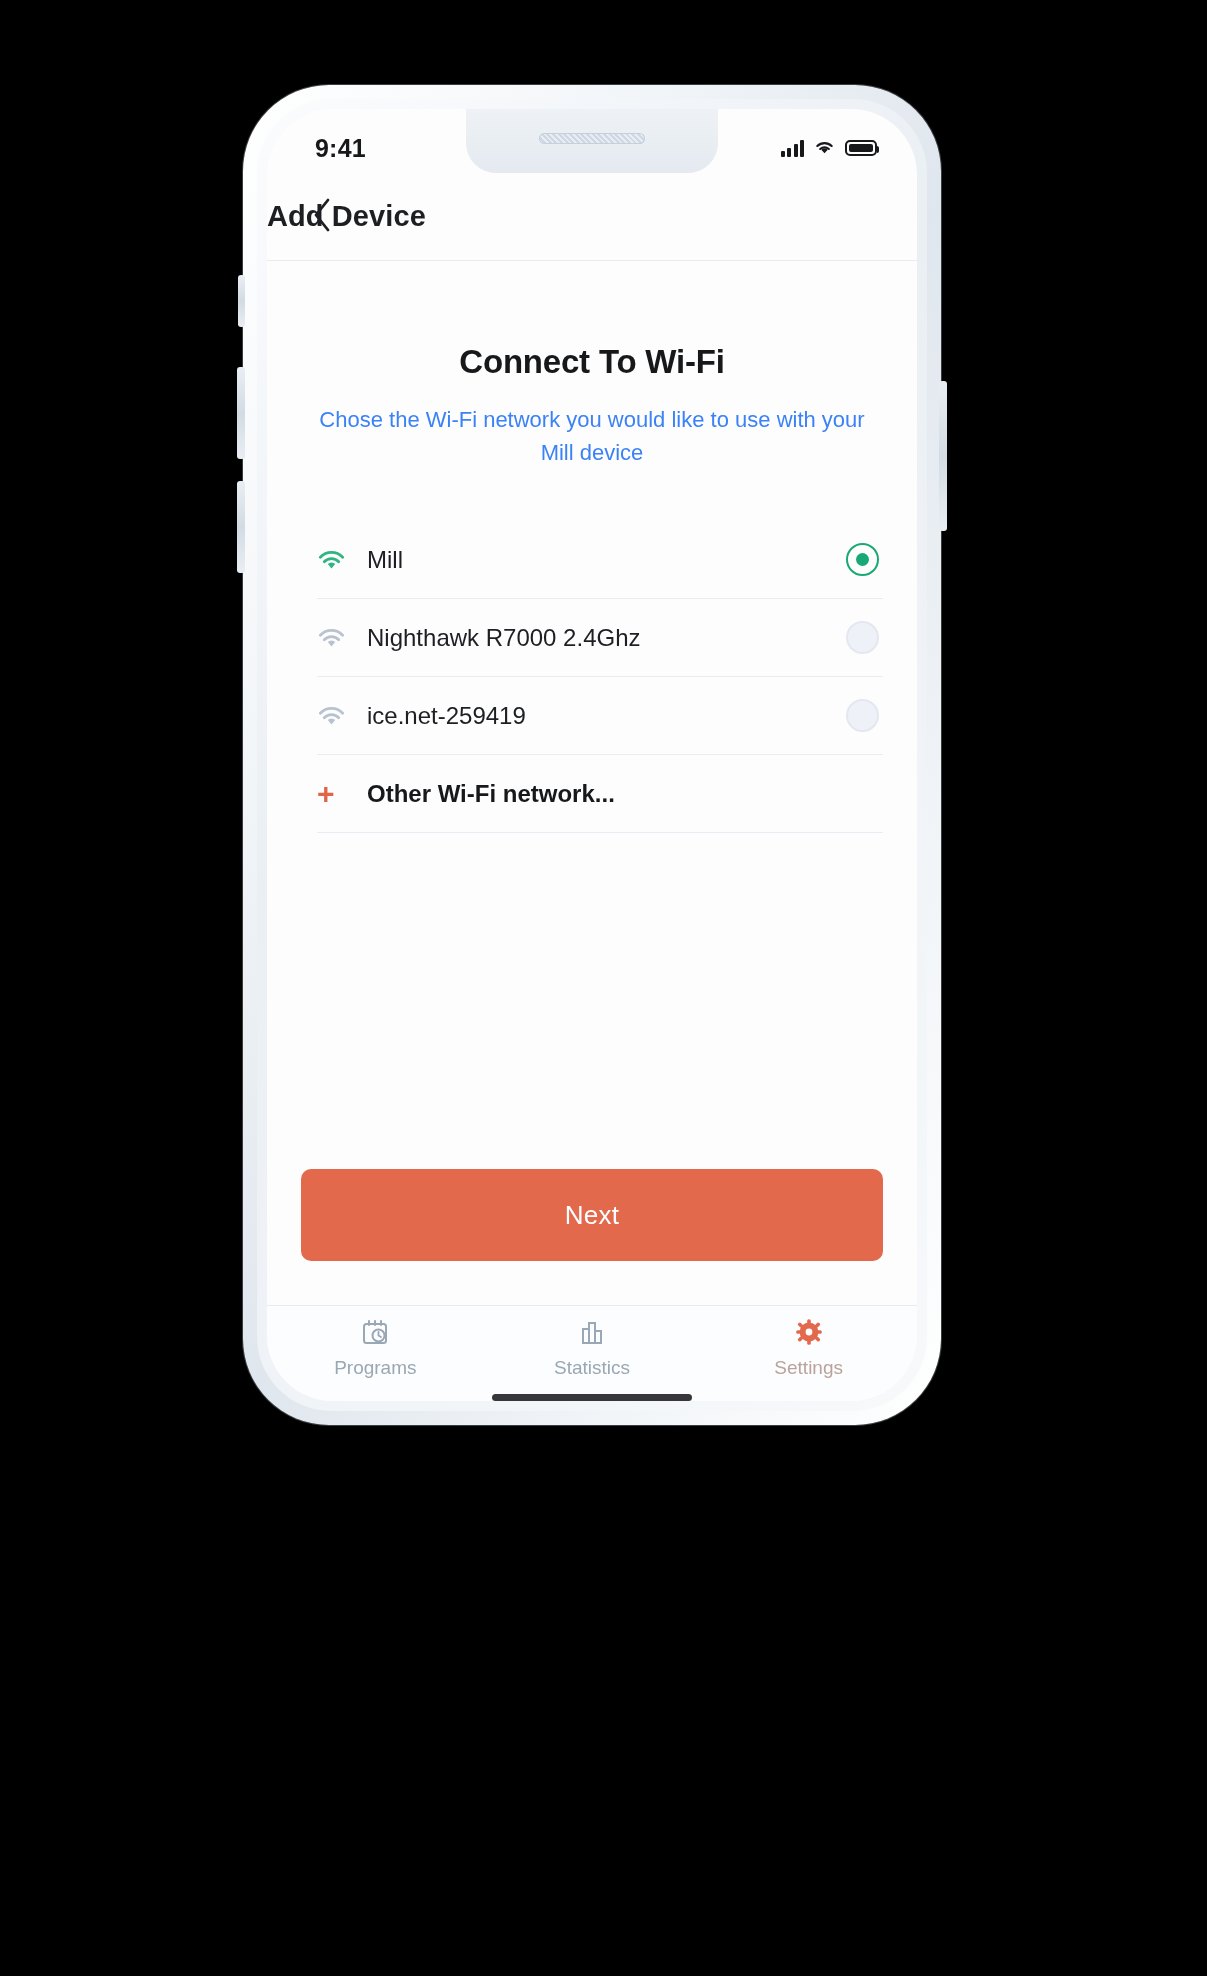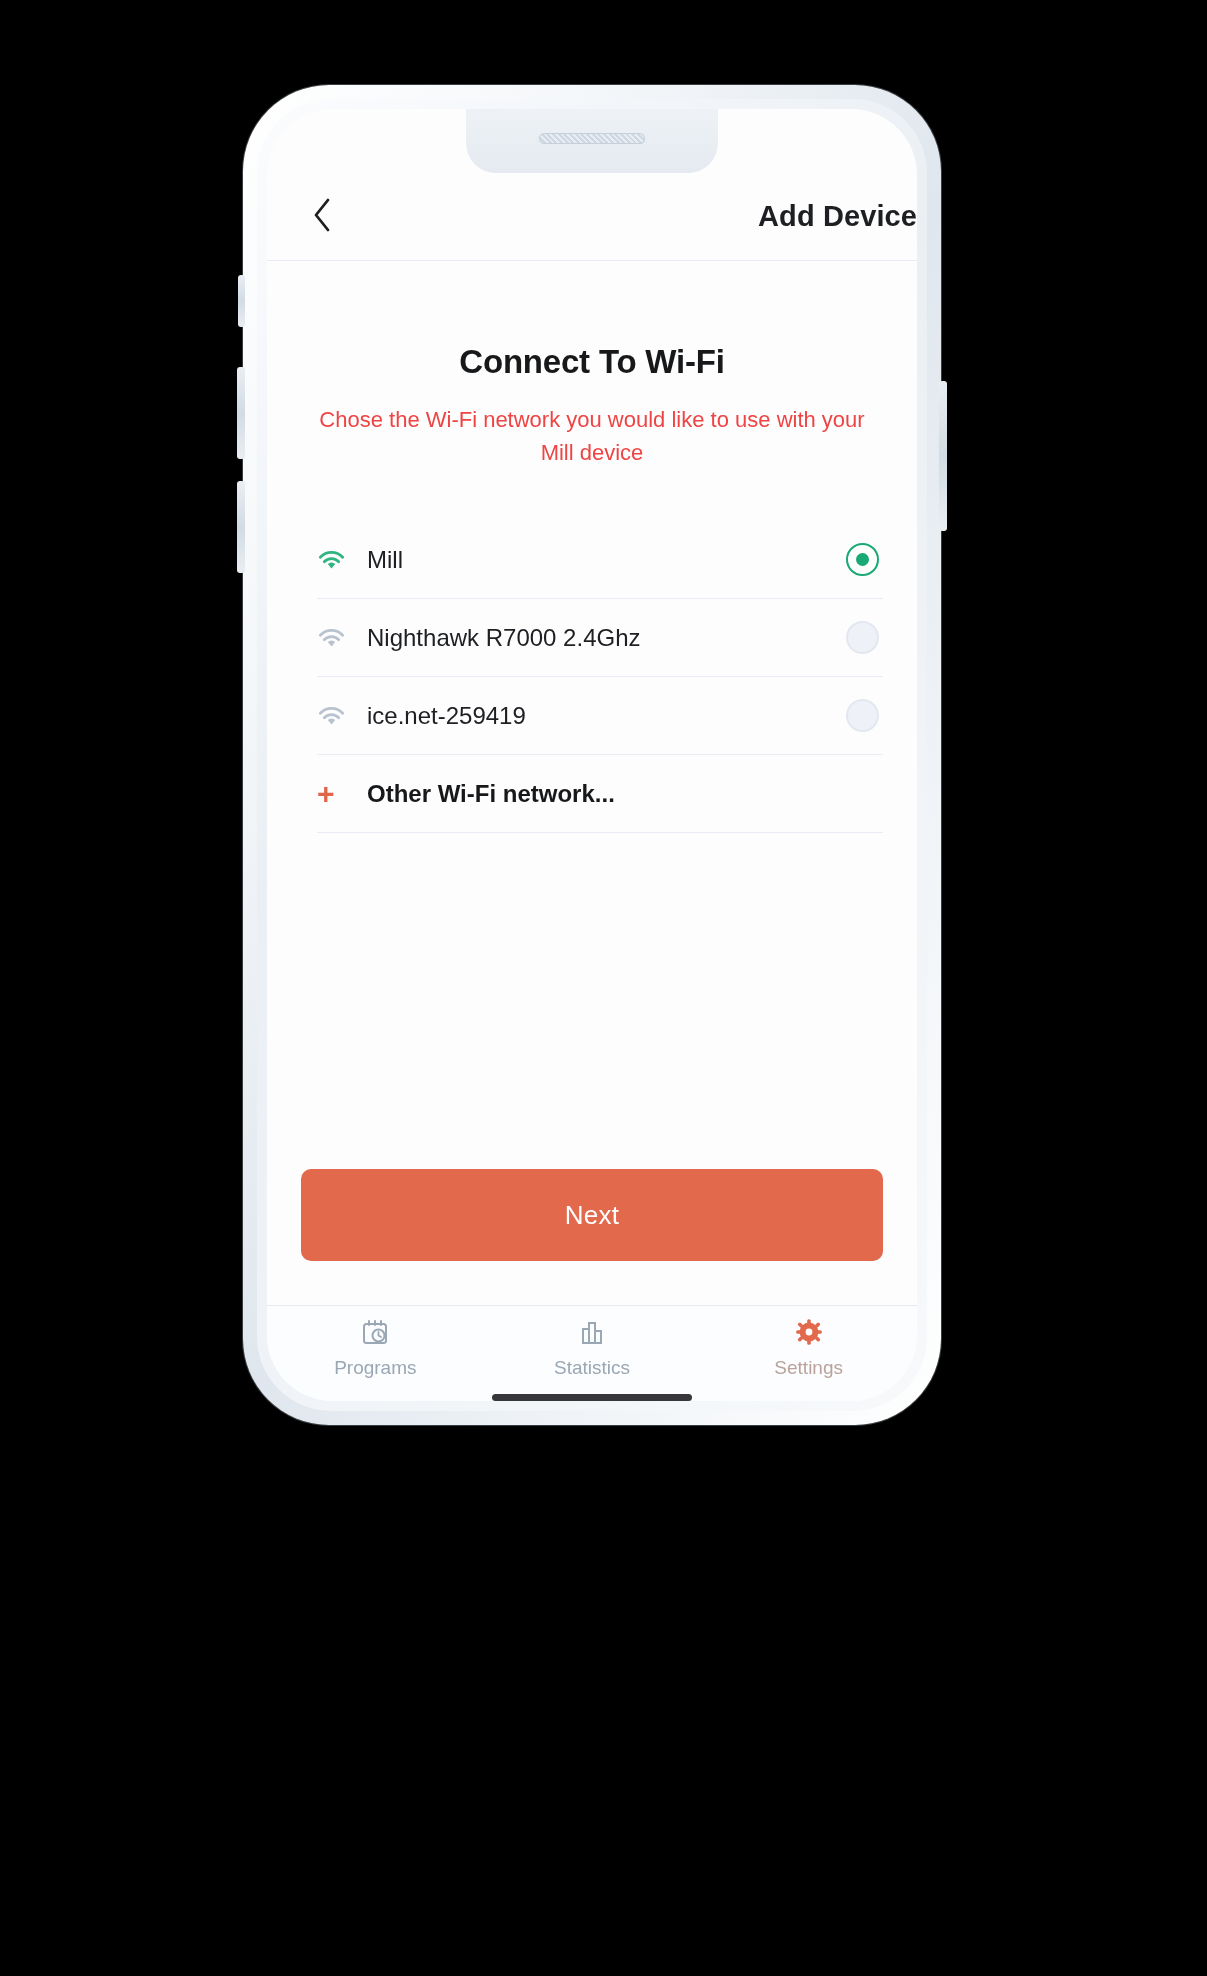--- a/index.html
+++ b/index.html
@@ -142,21 +142,21 @@
   }
   #back-button {
     position: absolute;
     left: 32px;
     width: 46px; height: 46px;
     display: flex; align-items: center; justify-content: center;
     cursor: pointer;
   }
   #nav-title {
     width: 100%;
-    text-align: right;
+    text-align: left;
     font-size: 29px;
     font-weight: 600;
     color: #1d1f22;
     letter-spacing: 0.1px;
   }
 
   
   #content {
     position: absolute;
     top: 152px; left: 0;
@@ -173,21 +173,21 @@
     font-size: 33px;
     font-weight: 700;
     color: #17181a;
     letter-spacing: -0.2px;
   }
   #subtitle {
     margin: 22px 42px 0 42px;
     text-align: center;
     font-size: 22px;
     line-height: 1.5;
-    color: #ef4444;
+    color: #3b82f6;
     font-weight: 400;
   }
 
   #network-list {
     margin-top: 52px;
     padding: 0 34px 0 50px;
   }
   .network-row {
     display: flex;
     align-items: center;
@@ -325,20 +325,42 @@
   <div class="side-btn" id="btn-voldn"></div>
   <div class="side-btn" id="btn-power"></div>
 
   <div id="phone-bezel">
     <div id="screen">
 
       <div id="notch">
         <div id="notch-speaker"></div>
       </div>
 
+      <div id="status-bar">
+        <div id="status-time">9:41</div>
+        <div id="status-icons">
+          <div class="bar-group">
+            <span class="bar b1"></span>
+              <span class="bar b2"></span>
+              <span class="bar b3"></span>
+              <span class="bar b4"></span>
+          </div>
+          <span>
+            <svg width="23" height="17" viewBox="0 0 24 18">
+              <path d="M12 16.2 L8.6 12.4 A5.2 5.2 0 0 1 15.4 12.4 Z" fill="#17181a"></path>
+              <path d="M4.4 8.4 A11 11 0 0 1 19.6 8.4" stroke="#17181a" stroke-width="2.3" fill="none" stroke-linecap="round"></path>
+              <path d="M7.4 11.6 A7 7 0 0 1 16.6 11.6" stroke="#17181a" stroke-width="2.2" fill="none" stroke-linecap="round"></path>
+            </svg>
+          </span>
+          <span class="battery-shell">
+            <span class="battery-fill"></span>
+            <span class="battery-tip"></span>
+          </span>
+        </div>
+      </div>
 
       <div id="nav-header">
         <div id="back-button">
           <span>
             <svg width="20" height="34" viewBox="0 0 20 34">
               <path d="M16 2 L4 17 L16 32" stroke="#1d1f22" stroke-width="2.8" fill="none" stroke-linecap="round" stroke-linejoin="round"></path>
             </svg>
           </span>
         </div>
         <div id="nav-title">Add Device</div>

